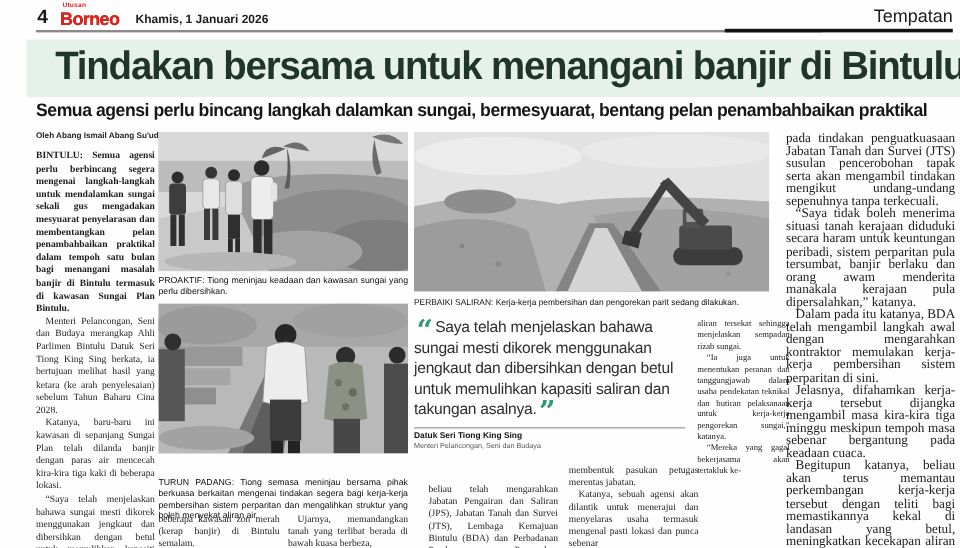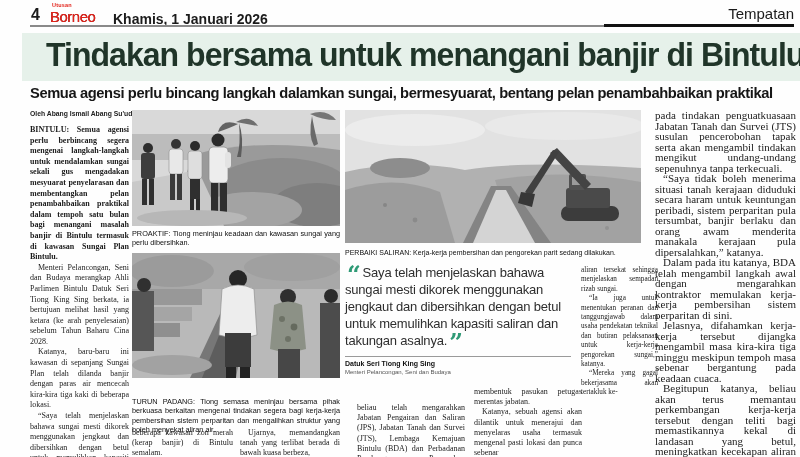--- a/index.html
+++ b/index.html
@@ -7,23 +7,23 @@
     --quote-teal:#2f9a76; --rule-gray:#8a8a8a; --ink:#1b1b1b;
   }
   *{margin:0;padding:0;box-sizing:border-box;}
   html,body{background:#ffffff;}
   .page{position:relative;width:800px;height:457px;background:#fefefe;overflow:hidden;
         font-family:"Liberation Sans",sans-serif;color:var(--ink);}
   
   .pagenum{position:absolute;left:31px;top:6px;font-size:16px;font-weight:800;}
   .logo{position:absolute;left:50px;top:3px;line-height:1;}
   .logo-top{display:block;font-size:5.5px;font-weight:800;color:var(--logo-red);letter-spacing:.2px;margin-left:2px;}
-  .logo-main{display:block;font-size:15px;font-weight:400;color:var(--logo-red);letter-spacing:-.5px;
+  .logo-main{display:block;font-size:15px;font-weight:700;color:var(--logo-red);letter-spacing:-.5px;
              text-shadow:0 0 .5px #7a0000;}
-  .date{position:absolute;left:113px;top:11px;font-size:14px;font-weight:700;}
+  .date{position:absolute;left:113px;top:11px;font-size:10px;font-weight:700;}
   .section{position:absolute;right:6px;top:5px;font-size:15px;font-weight:400;}
   .rule-gray{position:absolute;left:30px;top:25px;width:655px;height:2px;background:var(--rule-gray);}
   .rule-black{position:absolute;right:6px;top:24px;width:190px;height:2.5px;background:#111;}
   
   .headline-band{position:absolute;left:22px;right:0;top:33px;height:48px;background:var(--headline-bg);}
   .headline{position:absolute;left:24px;top:3px;font-size:33px;font-weight:800;color:var(--headline-text);
             letter-spacing:-1px;white-space:nowrap;transform:scaleX(.97);transform-origin:left;}
   .subhead{position:absolute;left:30px;top:84px;width:766px;font-size:15px;font-weight:700;color:#161616;
            letter-spacing:-.4px;white-space:nowrap;transform:scaleX(.98);transform-origin:left;}
   .byline{position:absolute;left:30px;top:110px;font-size:6.8px;font-weight:800;color:#222;}

